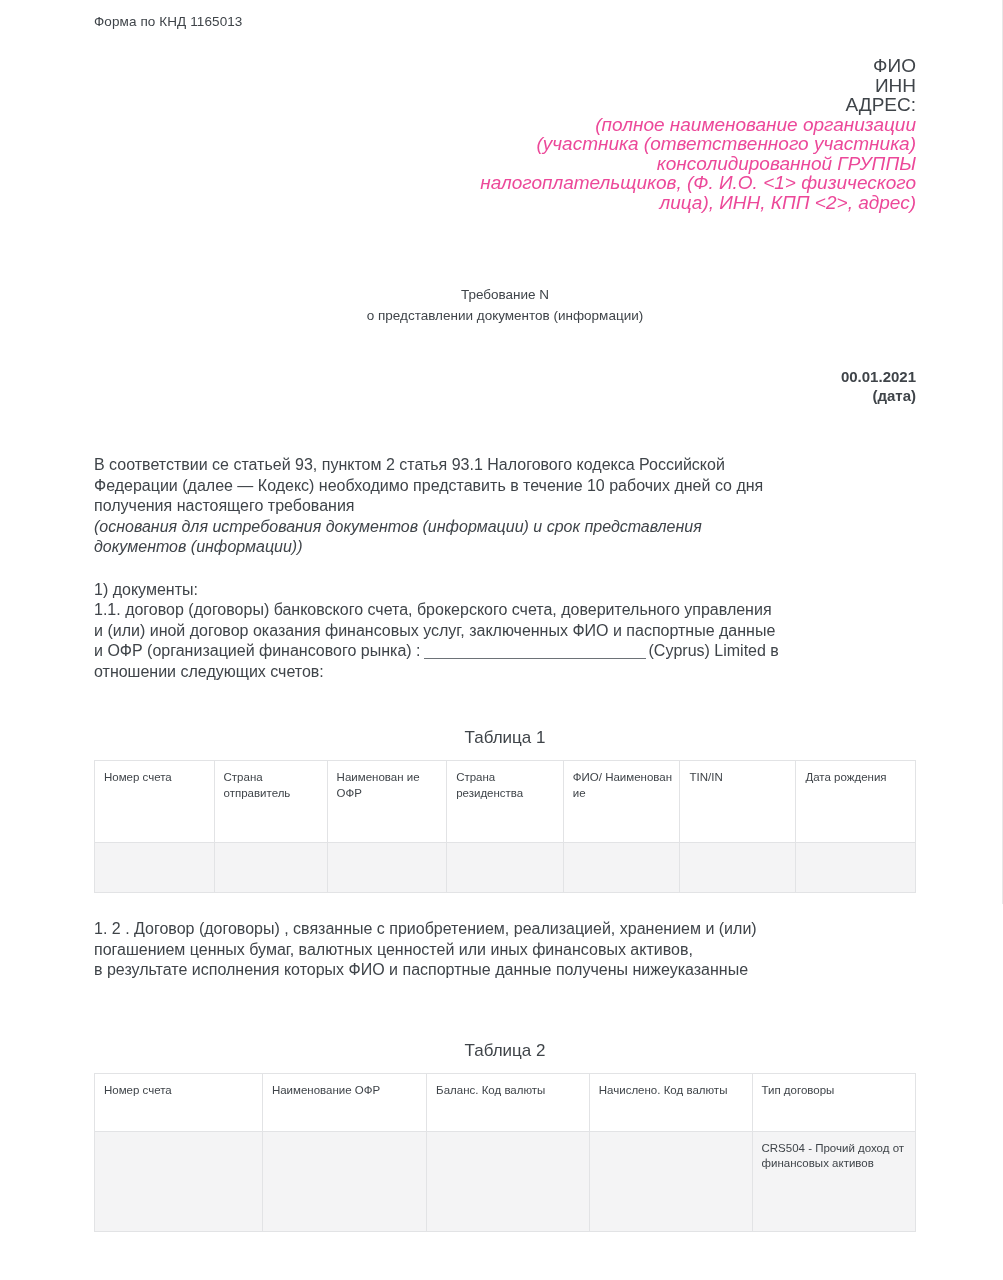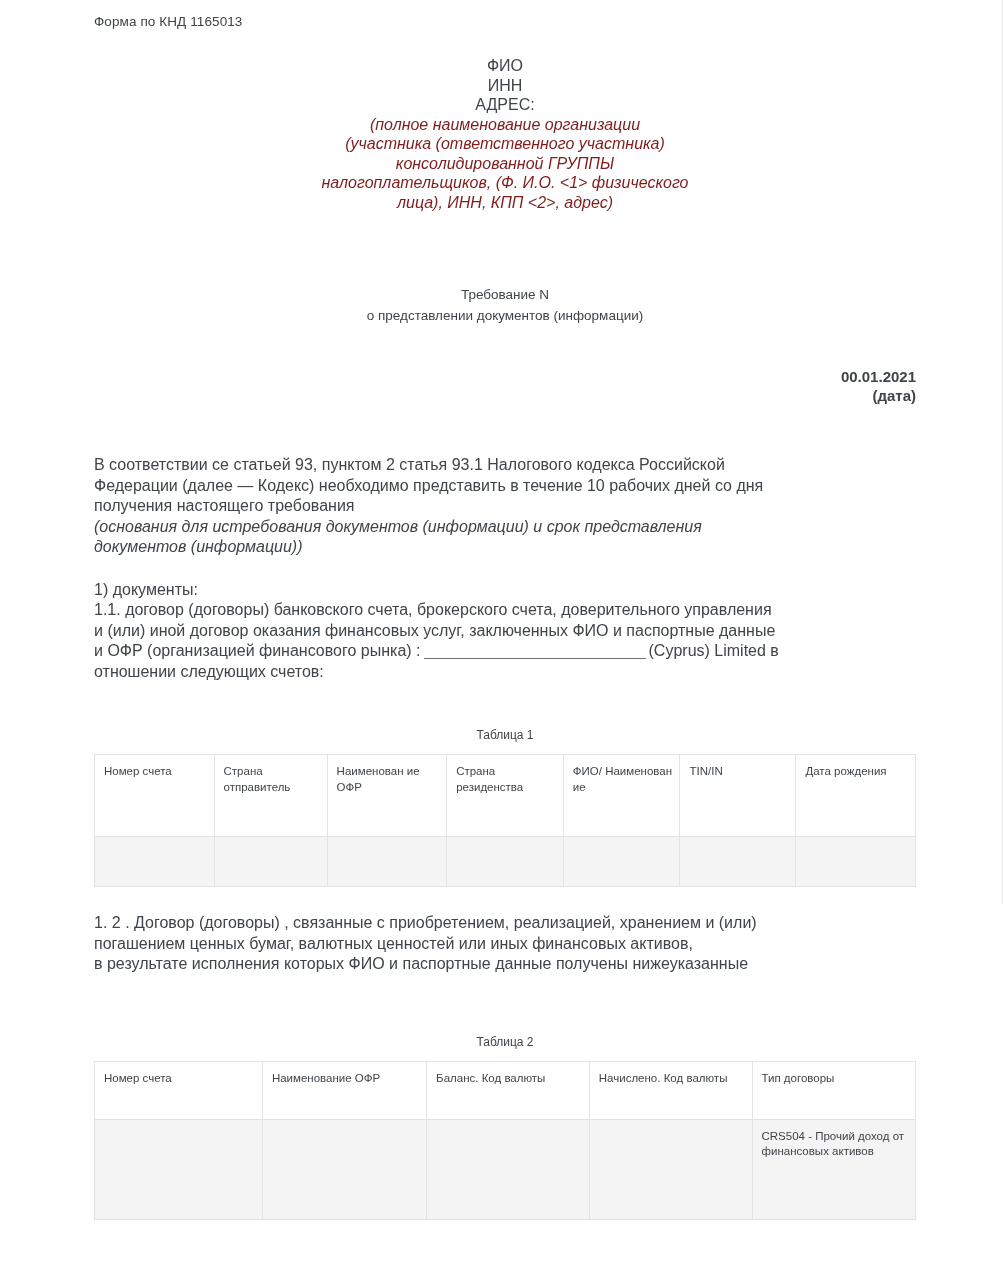--- a/index.html
+++ b/index.html
@@ -34,26 +34,26 @@
   
   .form-code {
     margin-top: 14px;
     font-size: 13.5px;
     letter-spacing: .1px;
     color: #3f4449;
   }
 
   .addressee {
     margin-top: 27px;
-    text-align: center;
-    font-size: 16px;
+    text-align: right;
+    font-size: 19px;
     line-height: 19.5px;
   }
   .addressee .plain { font-style: normal; }
-  .addressee .ital  { font-style: italic; color: #7f1d1d; }
+  .addressee .ital  { font-style: italic; color: #ec4899; }
 
   
   .doc-title {
     margin-top: 72px;
     text-align: center;
     font-size: 13.5px;
     line-height: 21px;
   }
 
   
@@ -78,21 +78,21 @@
     display: inline-block;
     width: 222px;
     border-bottom: 1px solid #6d7277;
     vertical-align: -3px;
     margin: 0 3px;
   }
 
   
   .table-caption {
     text-align: center;
-    font-size: 12px;
+    font-size: 17px;
   }
   .t1-caption { margin-top: 46px; }
   .t2-caption { margin-top: 60px; }
 
   table.doc-table {
     width: 100%;
     border-collapse: collapse;
     margin-top: 12px;
     table-layout: fixed;
     border-radius: 20px;

